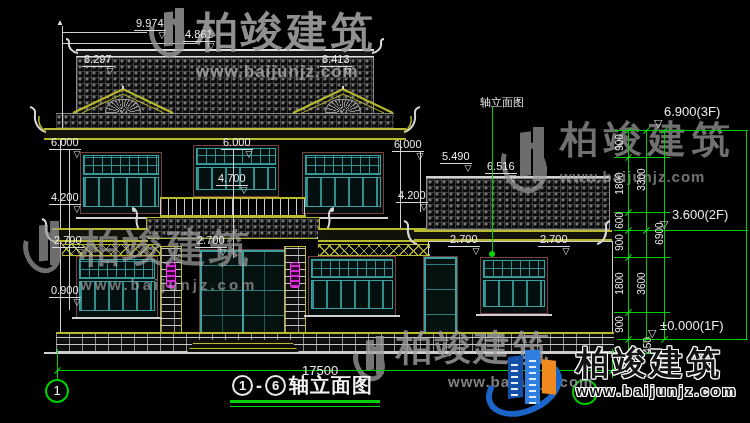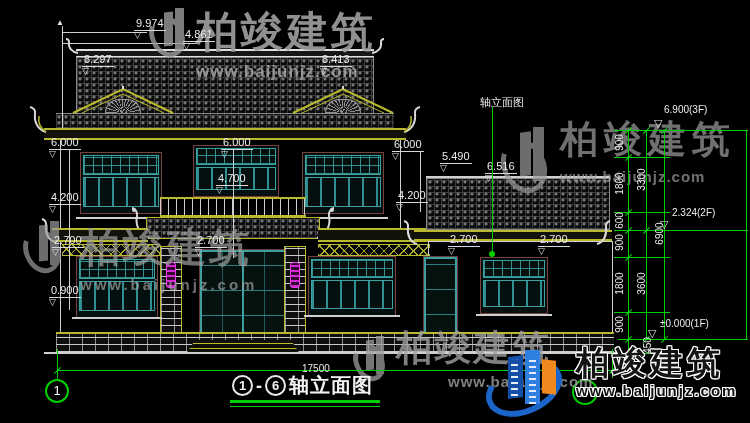--- a/index.html
+++ b/index.html
@@ -48,24 +48,24 @@
   .rail{position:absolute;border-top:2px solid #b9b92e;border-bottom:2px solid #b9b92e;
     background:repeating-linear-gradient(90deg,#cfcfcf 0 1px,transparent 1px 8px);}
   .fret{position:absolute;border-top:1px solid #b9b92e;border-bottom:1px solid #b9b92e;
     background:
       repeating-linear-gradient(45deg, rgba(185,185,46,.9) 0 1px, transparent 1px 7px),
       repeating-linear-gradient(-45deg, rgba(185,185,46,.9) 0 1px, transparent 1px 7px);}
   .steps{position:absolute;background:repeating-linear-gradient(0deg,#b9b92e 0 1px,#101008 1px 5px);
     clip-path:polygon(8% 0,92% 0,100% 100%,0 100%);}
 
   
-  .dim{position:absolute;z-index:6;color:#ececec;font-size:11px;line-height:1;text-align:left;}
+  .dim{position:absolute;z-index:6;color:#ececec;font-size:11px;line-height:1;text-align:right;}
   .dim .t{display:block;padding:0 2px 1px;border-bottom:1px solid #d8d8d8;white-space:nowrap;}
   .dim .tri{display:block;font-size:9px;line-height:8px;color:#e2e2e2;}
-  .lvltxt{position:absolute;z-index:6;color:#ececec;font-size:10px;white-space:nowrap;}
+  .lvltxt{position:absolute;z-index:6;color:#ececec;font-size:13px;white-space:nowrap;}
   .tri9{position:absolute;z-index:6;color:#e2e2e2;font-size:11px;line-height:10px;}
   .vdim{position:absolute;z-index:6;width:36px;color:#ececec;font-size:10px;text-align:center;
         transform:rotate(-90deg);white-space:nowrap;}
   .tick{position:absolute;z-index:6;width:9px;height:1px;background:#00e000;transform:rotate(-45deg);}
   .bubble{position:absolute;z-index:6;border:2px solid #00cf00;border-radius:50%;
           color:#fff;text-align:center;background:#000;}
 
   
   .wm{position:absolute;z-index:5;color:#a0a0a0;opacity:.8;}
   .wm .brand{font-weight:bold;letter-spacing:3px;white-space:nowrap;}
@@ -370,21 +370,21 @@
   <div class="vdim" style="left:601px;top:237px;">900</div>
   <div class="vdim" style="left:601px;top:278px;">1800</div>
   <div class="vdim" style="left:601px;top:319px;">900</div>
   <div class="vdim" style="left:623px;top:174px;">3300</div>
   <div class="vdim" style="left:623px;top:278px;">3600</div>
   <div class="vdim" style="left:641px;top:228px;">6900</div>
   <div class="vdim" style="left:629px;top:340px;">450</div>
 
   <div class="lvltxt" style="left:664px;top:104px;">6.900(3F)</div>
   <span class="tri9" style="left:654px;top:118px;">▽</span>
-  <div class="lvltxt" style="left:672px;top:207px;">2.324(2F)</div>
+  <div class="lvltxt" style="left:672px;top:207px;">3.600(2F)</div>
   <span class="tri9" style="left:660px;top:219px;">▽</span>
   <div class="lvltxt" style="left:660px;top:318px;">±0.000(1F)</div>
   <span class="tri9" style="left:648px;top:328px;">▽</span>
 
   <div class="gl" style="left:57px;top:349px;width:1px;height:29px;"></div>
   <div class="gl" style="left:612px;top:349px;width:1px;height:29px;"></div>
   <div class="gl" style="left:57px;top:370px;width:556px;height:1px;"></div>
   <span class="tick" style="left:53px;top:370px;"></span>
     <span class="tick" style="left:608px;top:370px;"></span>
   <div class="lvltxt" style="left:302px;top:363px;">17500</div>

